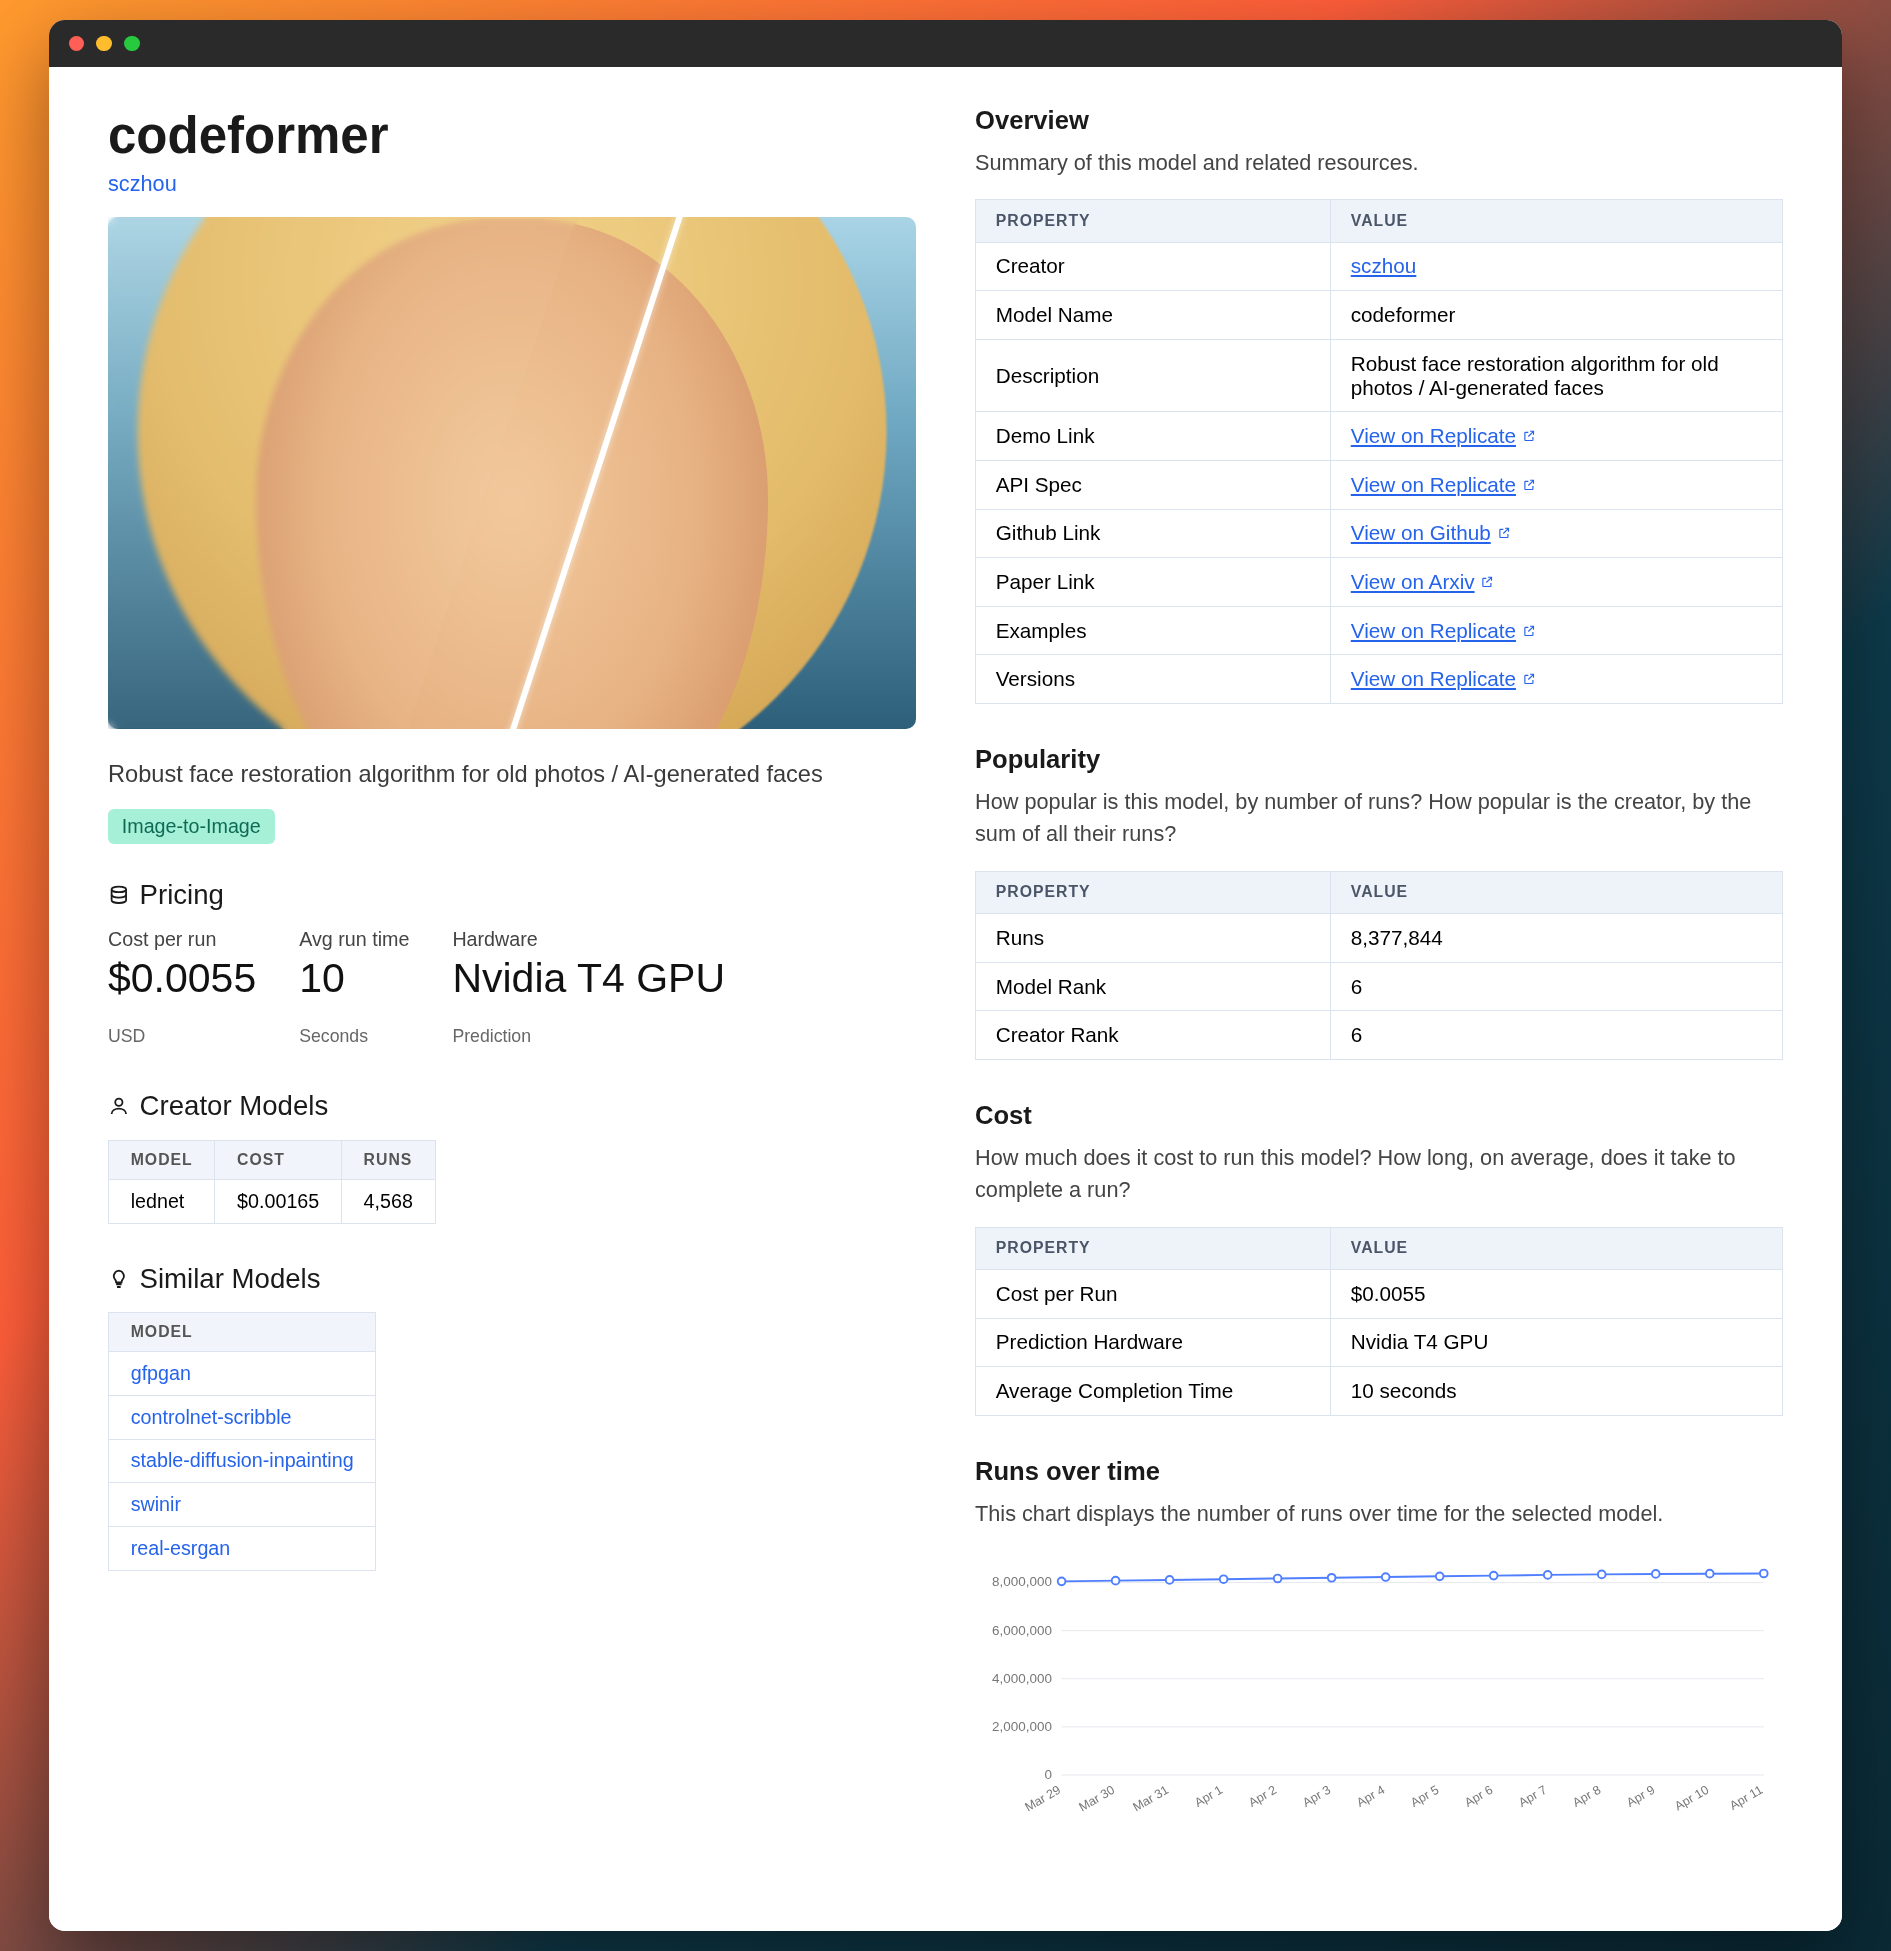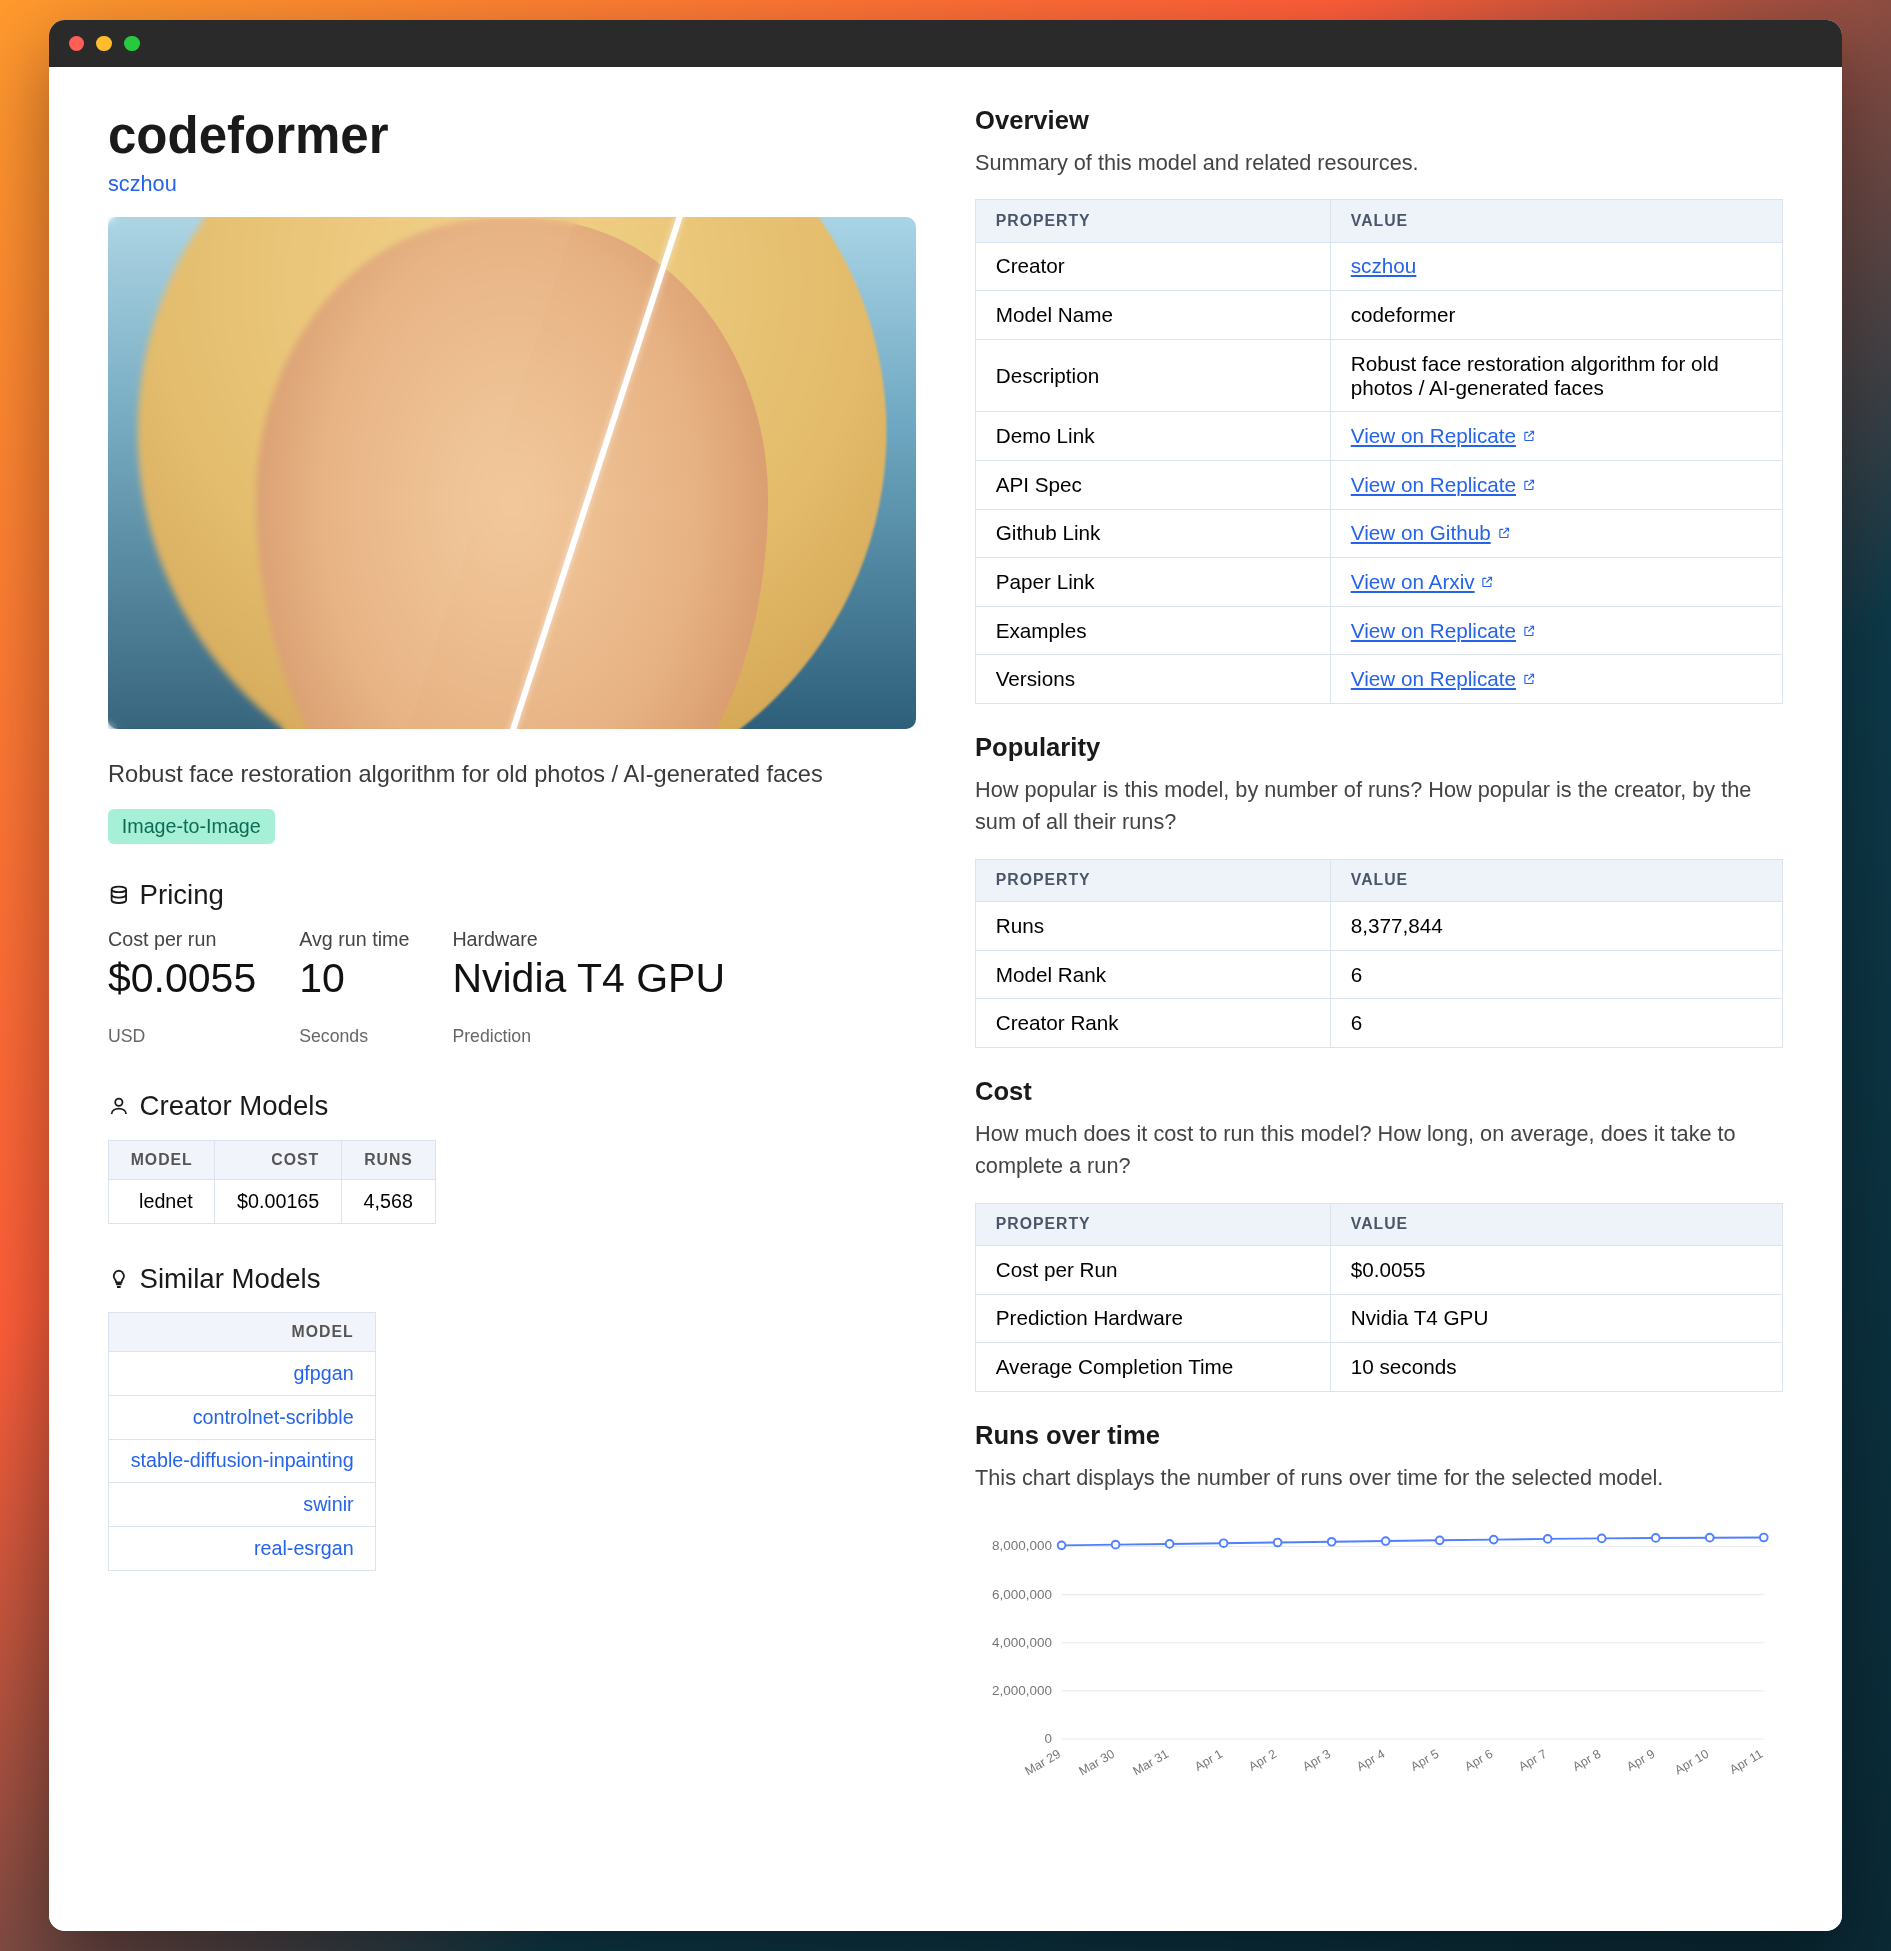--- a/index.html
+++ b/index.html
@@ -100,39 +100,39 @@
   .pricing-item .big { font-size:41px; font-weight:500; color:#111; margin-bottom:2px; }
   .pricing-item .sub { font-size:17.7px; color:#666;margin-top:24px; }
   .mini-table {
     border-collapse: collapse;
     font-size: 19.7px;
     margin-bottom: 39px;
   }
   .mini-table th, .mini-table td {
     border: 1px solid #dbe3ef;
     padding: 9.9px 21.7px;
-    text-align: right;
+    text-align: left;
   }
   .mini-table th {
     background: #f1f4fa;
     font-size: 15.8px;
     letter-spacing: 1px;
     color: #555;
     font-weight: 600;
   }
   .mini-table .link { color:#2563eb;margin-left:26px; }
 
   
   h2.ov { font-size: 25.6px; font-weight:700; color:#1a1a1a; margin-bottom:11.8px; }
   .subtext { font-size: 21.7px; color:#444; margin-bottom:19.7px; line-height:1.5; }
   .wide-table {
     width: 100%;
     border-collapse: collapse;
     font-size: 20.7px;
-    margin-bottom: 29px;
+    margin-bottom: 41px;
     padding-left: 27px;
   }
   .wide-table th, .wide-table td {
     border: 1px solid #dbe3ef;
     padding: 11.8px 19.7px;
     text-align: left;
   }
   .wide-table th {
     background: #eef2f9;
     font-size: 15.8px;

